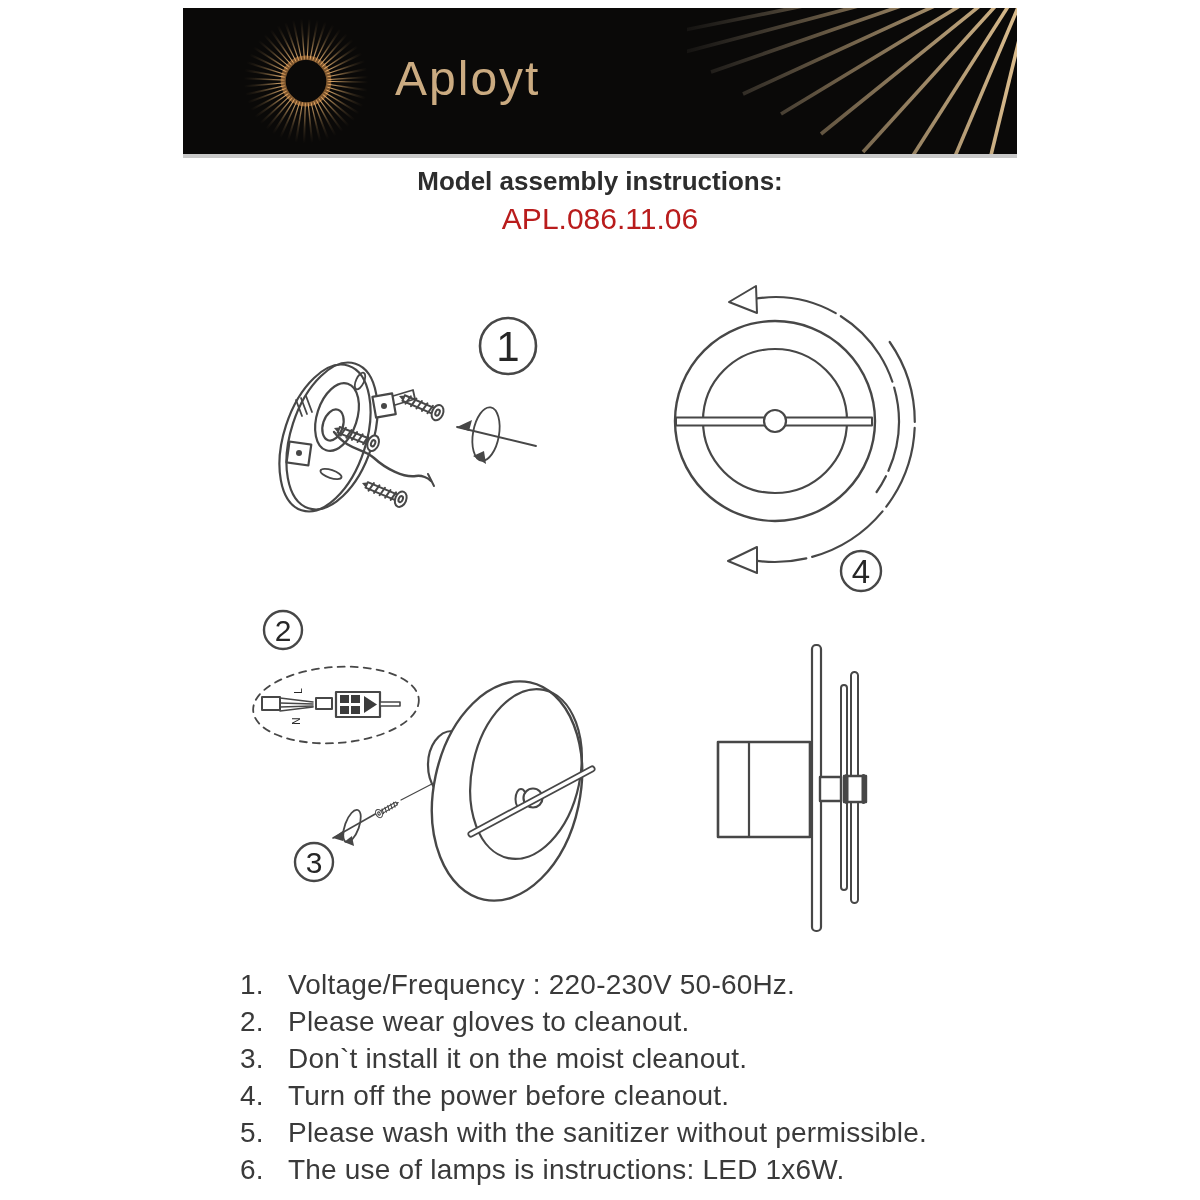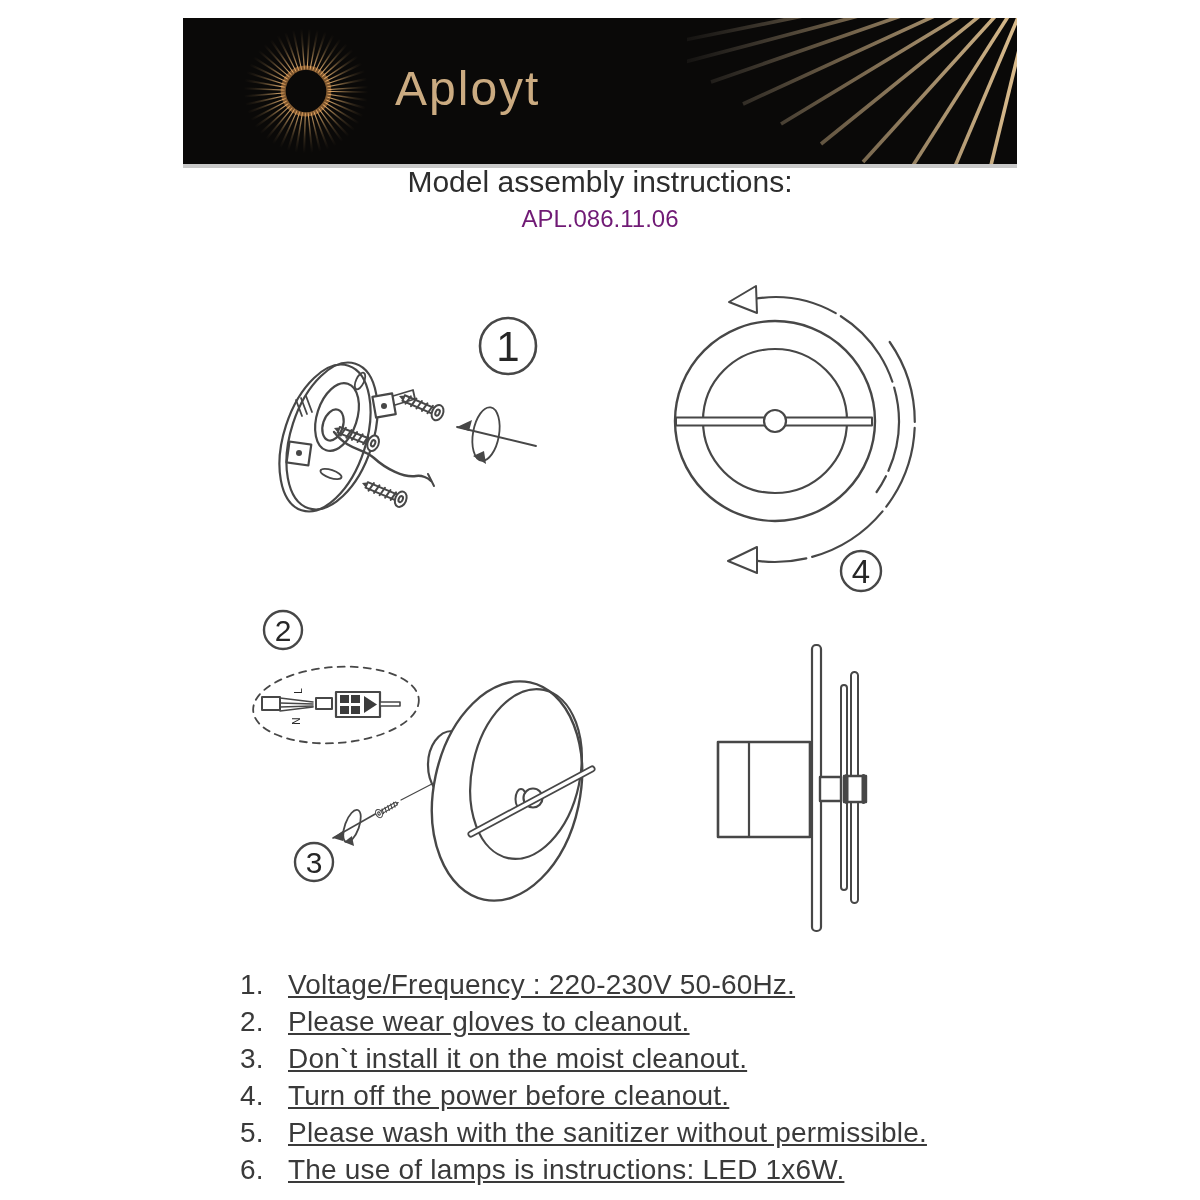--- a/index.html
+++ b/index.html
@@ -2,42 +2,42 @@
 <html><head>
 <meta charset="utf-8">
 <style>
   html,body{margin:0;padding:0;background:#ffffff;}
   .page{
     position:relative;width:1200px;height:1200px;background:#ffffff;overflow:hidden;
     font-family:"Liberation Sans", sans-serif;color:#3a3a3a;
   }
   
   .header{
-    position:absolute;left:183px;top:18px;width:834px;height:146px;
+    position:absolute;left:183px;top:8px;width:834px;height:146px;
     background:#0a0908;border-bottom:4px solid #c9c9c9;overflow:hidden;
   }
   .starburst{position:absolute;left:58px;top:8px;width:130px;height:130px;}
   .brand{
     position:absolute;left:212px;top:50%;transform:translateY(-54%);
     font-size:48px;font-weight:400;letter-spacing:2px;color:#cbab81;
   }
   .corner-rays{position:absolute;right:0;top:0;width:330px;height:146px;}
   
   .title-block{position:absolute;left:0;top:163px;width:1200px;text-align:center;line-height:37px;}
-  .title{font-size:30px;color:#2d2d2d;}
-  .model{font-size:24px;color:#701a75;}
+  .title{font-size:26px;color:#2d2d2d;font-weight:bold;}
+  .model{font-size:30px;color:#b91c1c;}
   
   .diagram{position:absolute;left:180px;top:250px;width:840px;height:720px;}
   .diagram .ln{stroke:#474747;fill:none;stroke-linecap:round;stroke-linejoin:round;}
   .diagram text{font-family:"Liberation Sans",sans-serif;fill:#262626;}
   
   .instructions{position:absolute;left:240px;top:970px;width:790px;}
   .inst-row{display:flex;align-items:flex-start;font-size:28px;line-height:29px;margin-bottom:8px;color:#3a3a3a;letter-spacing:0.2px;}
   .inst-num{flex:0 0 48px;}
-  .inst-txt{flex:1;text-decoration:underline;}
+  .inst-txt{flex:1;}
 </style>
 </head>
 <body>
 
 <div class="page">
 
   <header class="header">
     <svg class="starburst" viewBox="0 0 128 128" aria-hidden="true">
       <defs>
         <radialGradient id="sbg" gradientUnits="userSpaceOnUse" cx="64" cy="64" r="64">

